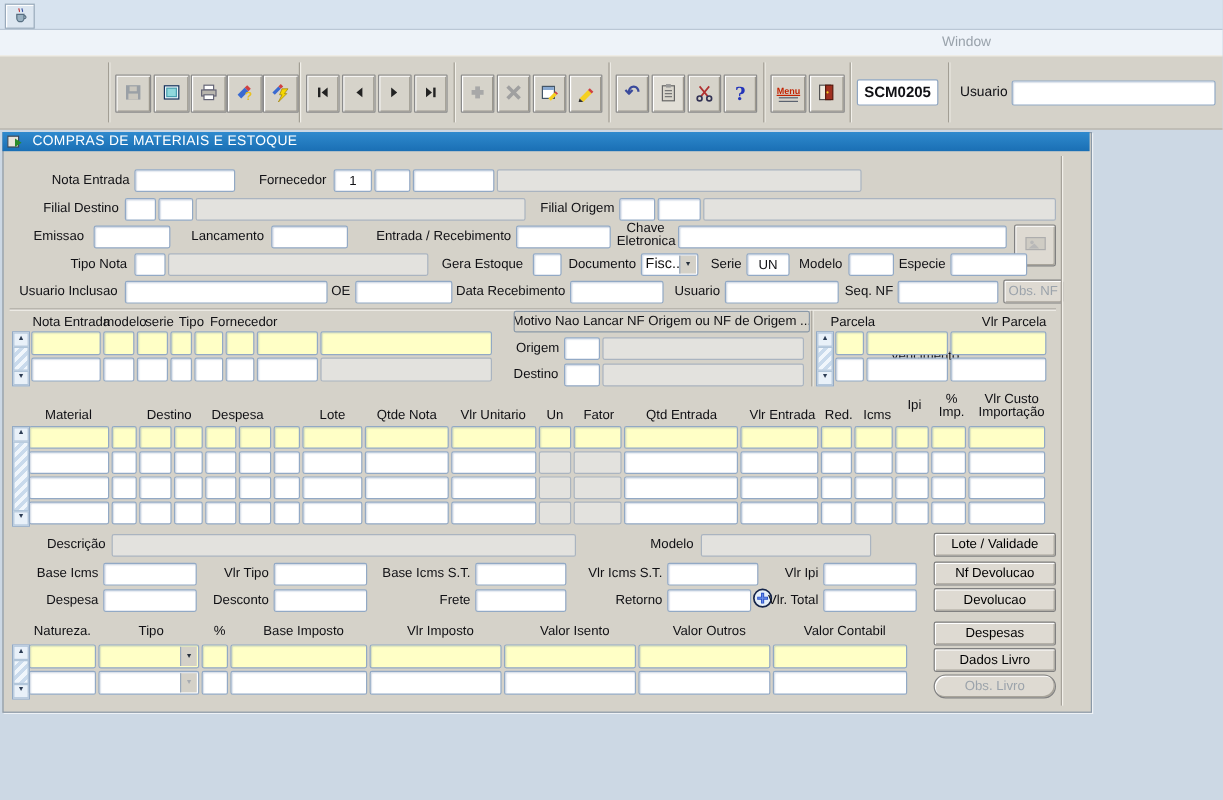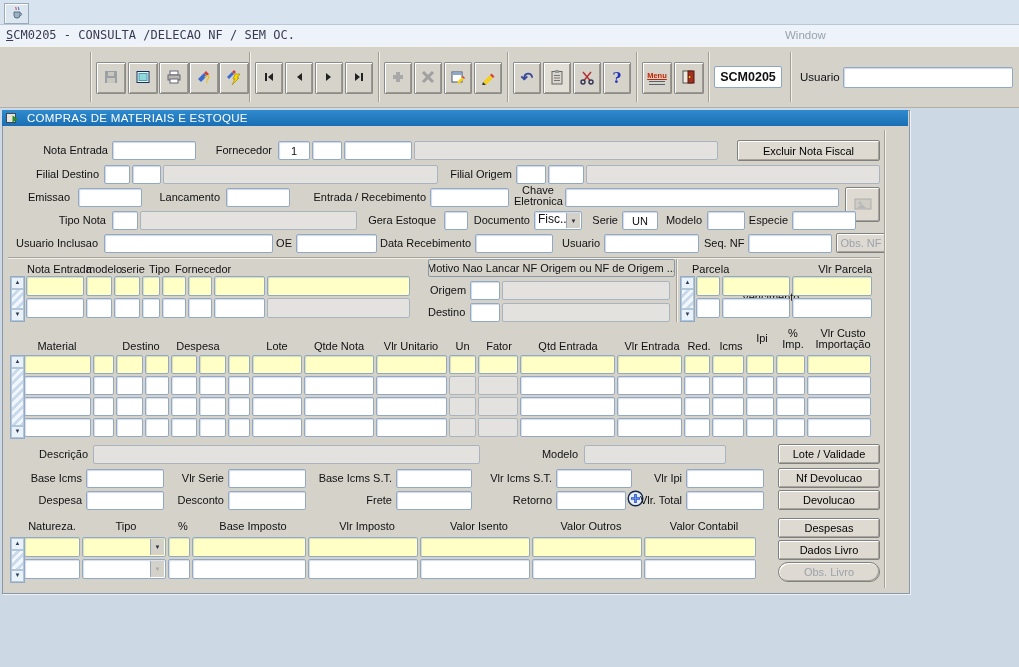--- a/index.html
+++ b/index.html
@@ -59,21 +59,20 @@
   <div class="abs" style="left:4px;top:3px;width:23px;height:19px;background:#dce6f0;border:1px solid #9ab;box-shadow:inset 1px 1px 0 #fff;display:flex;align-items:center;justify-content:center;">
     <span><svg width="14" height="15">
           <path d="M4 7 h6 v3.2 a3 2.9 0 0 1 -6 0 z" fill="#9ab2c2" stroke="#566e80"></path>
           <path d="M10 8 c2.2 0 2.2 2.6 0 2.6" fill="none" stroke="#566e80"></path>
           <path d="M6 2 c-1 1 1 1.6 0 2.9" stroke="#c23030" fill="none"></path>
           <path d="M8.6 2 c-1 1 1 1.6 0 2.9" stroke="#3a52a0" fill="none"></path>
         </svg></span>
   </div>
 
   <div class="abs" style="left:0;top:25px;width:1019px;height:21px;background:#eef3f9;"></div>
-  <div class="abs" style="left:6px;top:28px;font-family:'DejaVu Sans Mono',monospace;font-size:12px;color:#3a3a52;"><span style="text-decoration:underline">S</span><span>CM0205 - CONSULTA /DELECAO NF / SEM OC.</span></div>
   <div class="abs" style="left:785px;top:29px;font-size:11.5px;color:#99a2ab;">Window</div>
 
   <div class="abs" style="left:0;top:46px;width:1019px;height:60px;background:#d5d2c9;border-top:1px solid #f4f2ec;border-bottom:1px solid #b4b0a8;"></div>
 
   <div class="tsep" style="left:90px;"></div>
   <div class="tbtn" style="left:96px;">
       <span><svg width="16" height="16">
           <rect x="2" y="2" width="12" height="12" fill="#9aa0a6"></rect>
           <rect x="5" y="3" width="6" height="4" fill="#cac7be"></rect>
           <rect x="4" y="9" width="8" height="5" fill="#cac7be"></rect>
@@ -215,21 +214,20 @@
     <span>COMPRAS DE MATERIAIS E ESTOQUE</span>
   </div>
 
   <div class="lbl r" style="left:36px;top:144px;width:72px;">Nota Entrada</div>
   <div class="fld" style="left:112px;top:141px;width:82px;"></div>
   <div class="lbl r" style="left:208px;top:144px;width:64px;">Fornecedor</div>
   <div class="fld c" style="left:278px;top:141px;width:30px;">1</div>
   <div class="fld" style="left:312px;top:141px;width:28px;"></div>
   <div class="fld" style="left:344px;top:141px;width:66px;"></div>
   <div class="fld gray" style="left:414px;top:141px;width:302px;"></div>
-  <div class="push" style="left:737px;top:140px;width:141px;height:19px;">Excluir Nota Fiscal</div>
 
   <div class="lbl r" style="left:26px;top:168px;width:73px;">Filial Destino</div>
   <div class="fld" style="left:104px;top:165px;width:24px;"></div>
   <div class="fld" style="left:132px;top:165px;width:27px;"></div>
   <div class="fld gray" style="left:163px;top:165px;width:273px;"></div>
   <div class="lbl r" style="left:448px;top:168px;width:64px;">Filial Origem</div>
   <div class="fld" style="left:516px;top:165px;width:28px;"></div>
   <div class="fld" style="left:548px;top:165px;width:34px;"></div>
   <div class="fld gray" style="left:586px;top:165px;width:292px;"></div>
 
@@ -433,21 +431,21 @@
     </div>
 
   <div class="lbl r" style="left:30px;top:448px;width:58px;">Descrição</div>
   <div class="fld gray" style="left:93px;top:445px;width:385px;"></div>
   <div class="lbl r" style="left:538px;top:448px;width:40px;">Modelo</div>
   <div class="fld gray" style="left:584px;top:445px;width:140px;"></div>
   <div class="push" style="left:778px;top:444px;width:100px;">Lote / Validade</div>
 
   <div class="lbl r" style="left:26px;top:472px;width:56px;">Base Icms</div>
   <div class="fld" style="left:86px;top:469px;width:76px;"></div>
-  <div class="lbl r" style="left:176px;top:472px;width:48px;">Vlr Serie</div>
+  <div class="lbl r" style="left:176px;top:472px;width:48px;">Vlr Tipo</div>
   <div class="fld" style="left:228px;top:469px;width:76px;"></div>
   <div class="lbl r" style="left:318px;top:472px;width:74px;">Base Icms S.T.</div>
   <div class="fld" style="left:396px;top:469px;width:74px;"></div>
   <div class="lbl r" style="left:488px;top:472px;width:64px;">Vlr Icms S.T.</div>
   <div class="fld" style="left:556px;top:469px;width:74px;"></div>
   <div class="lbl r" style="left:646px;top:472px;width:36px;">Vlr Ipi</div>
   <div class="fld" style="left:686px;top:469px;width:76px;"></div>
   <div class="push" style="left:778px;top:468px;width:100px;text-align:center;">Nf Devolucao</div>
 
   <div class="lbl r" style="left:36px;top:494px;width:46px;">Despesa</div>

